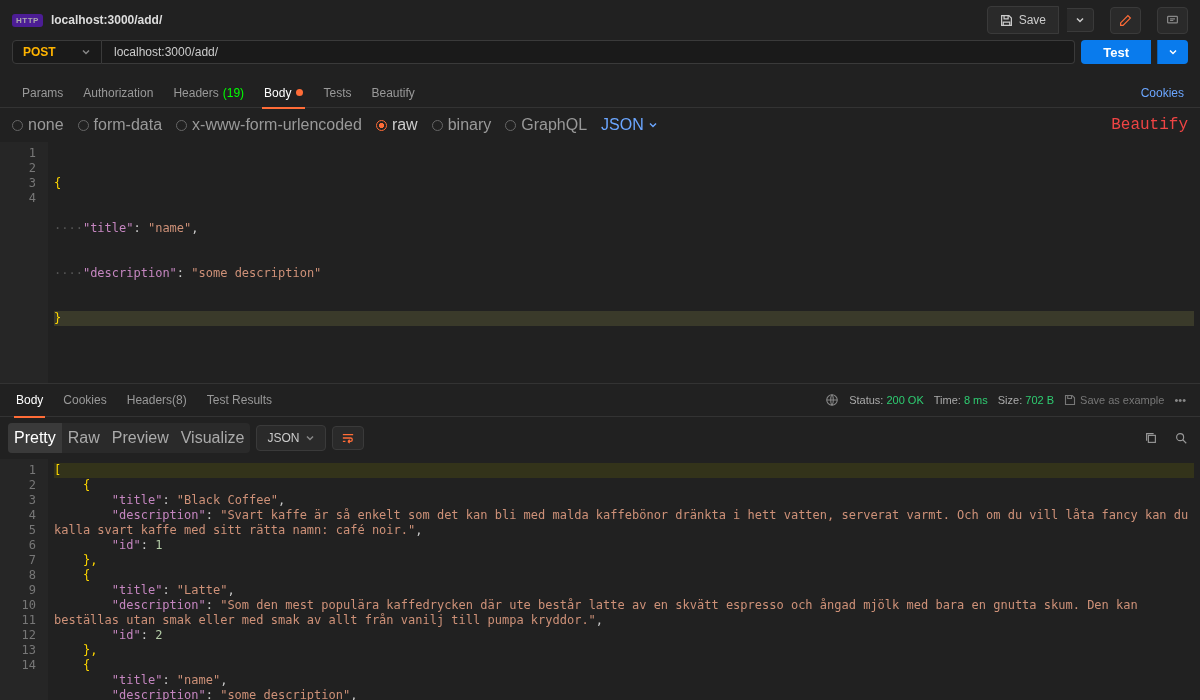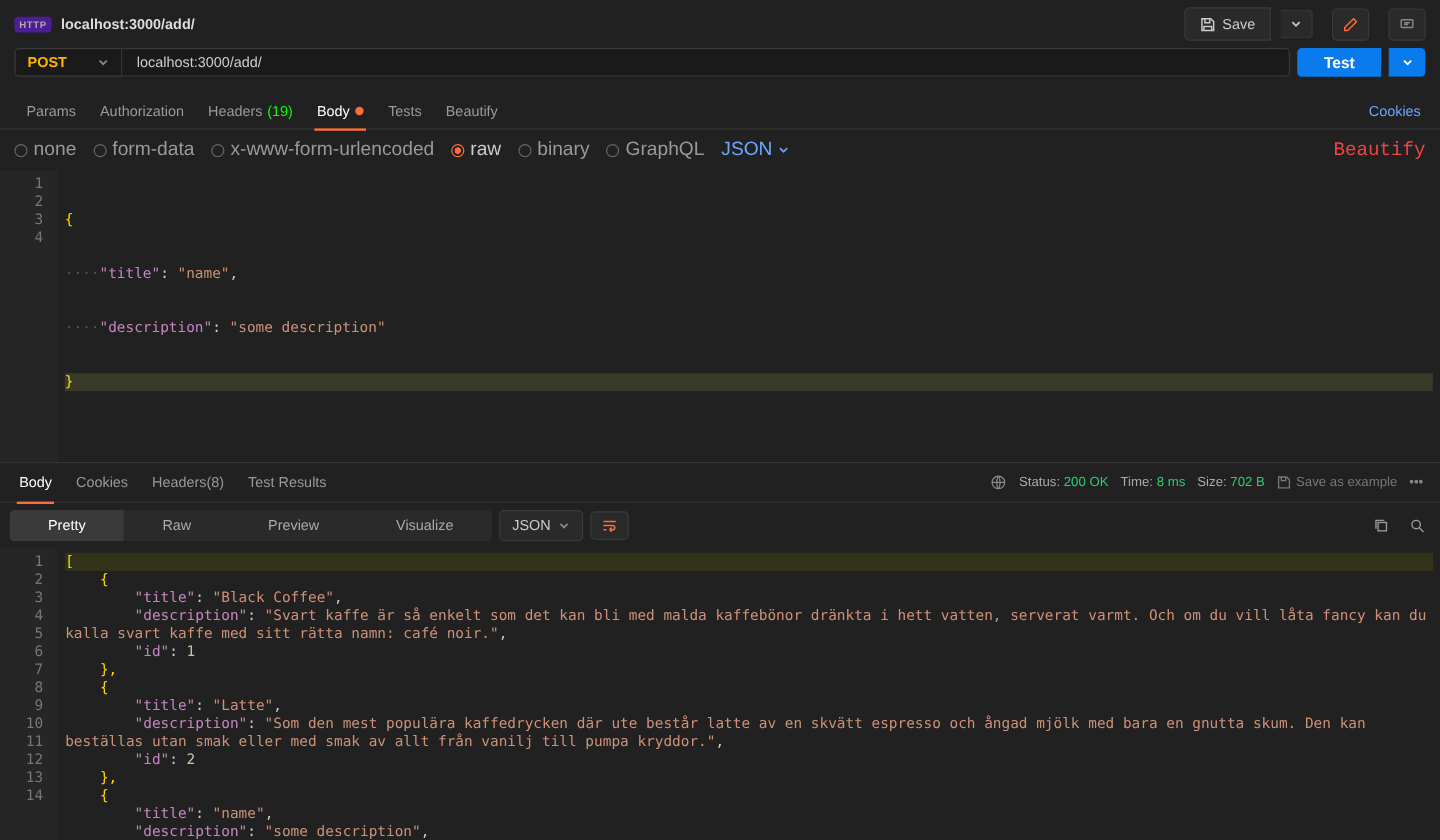--- a/index.html
+++ b/index.html
@@ -60,21 +60,21 @@
 .resp-tab { padding: 0 10px; height: 34px; display: flex; align-items: center; color: #999; cursor: pointer; font-size: 12px; position: relative; }
 .resp-tab.active { color: #fff; }
 .resp-tab.active::after { content: ""; position: absolute; bottom: -1px; left: 8px; right: 8px; height: 2px; background: #ff6c37; }
 .resp-meta { margin-left: auto; display: flex; align-items: center; gap: 10px; font-size: 11px; color: #aaa; padding-right: 8px; }
 .ok { color: #2ecc71; text-align: right; }
 .save-ex { color: #777; display: flex; align-items: center; gap: 4px; cursor: pointer; }
 
 
 .resp-toolbar { display: flex; align-items: center; padding: 6px 8px; gap: 6px; }
 .seg { display: flex; background: #2a2a2a; border-radius: 4px; overflow: hidden; }
-.seg button { background: transparent; border: none; color: #aaa; padding: 6px 32px; font-size: 12px; cursor: pointer; }
+.seg button { background: transparent; border: none; color: #aaa; padding: 6px 6px; font-size: 16px; cursor: pointer; }
 .seg button.active { background: #3a3a3a; color: #fff; }
 .small-select { background: #2a2a2a; border: 1px solid #3a3a3a; color: #ccc; padding: 5px 10px; border-radius: 4px; display: flex; align-items: center; gap: 6px; cursor: pointer; font-size: 12px; }
 .wrap-btn { background: #2a2a2a; border: 1px solid #3a3a3a; color: #ff6c37; padding: 5px 8px; border-radius: 4px; cursor: pointer; }
 .resp-toolbar .right { margin-left: auto; display: flex; gap: 8px; }
 .resp-toolbar .right button { background: transparent; border: none; color: #999; cursor: pointer; padding: 4px; }
 
 
 .resp-editor { flex: 1; display: flex; font-family: "SF Mono", Monaco, Consolas, monospace; font-size: 12px; overflow: hidden; }
 .resp-editor .gutter { background: #262626; }
 .resp-editor .code { background: #212121; }

